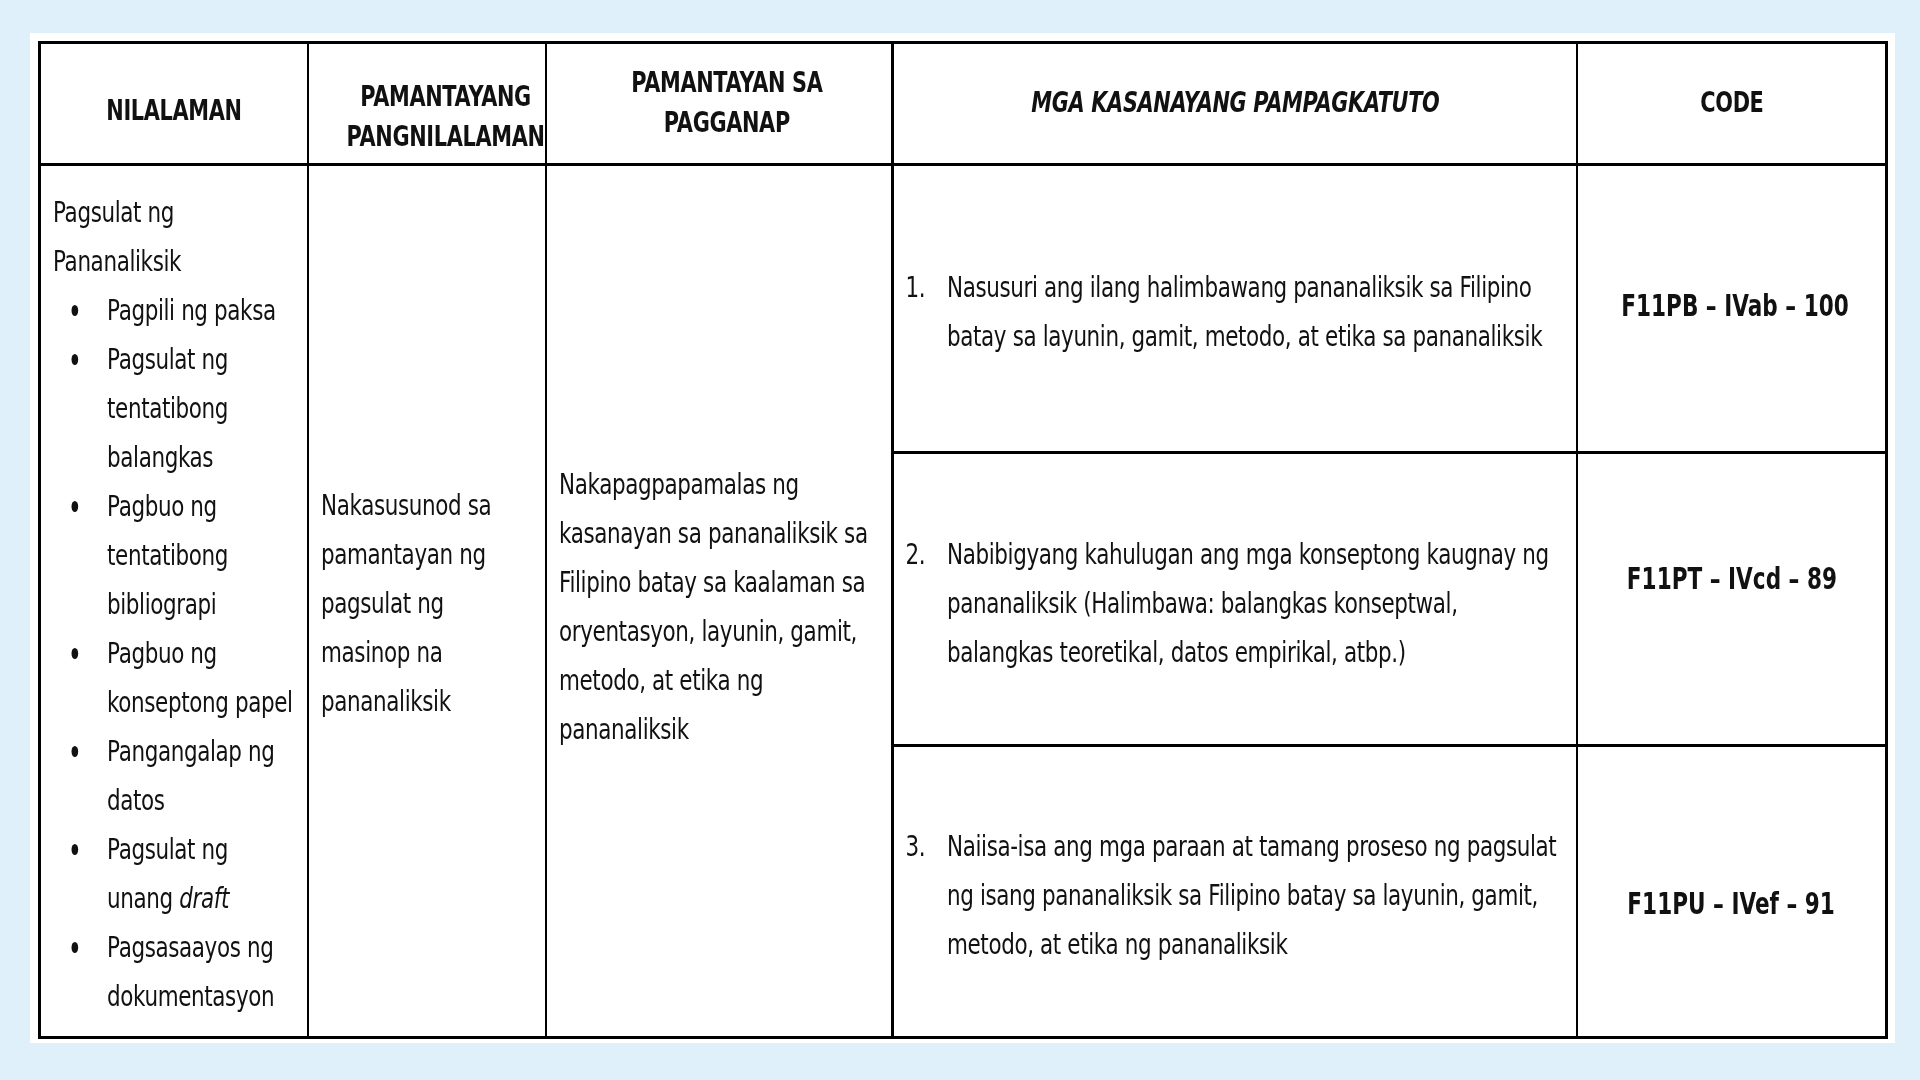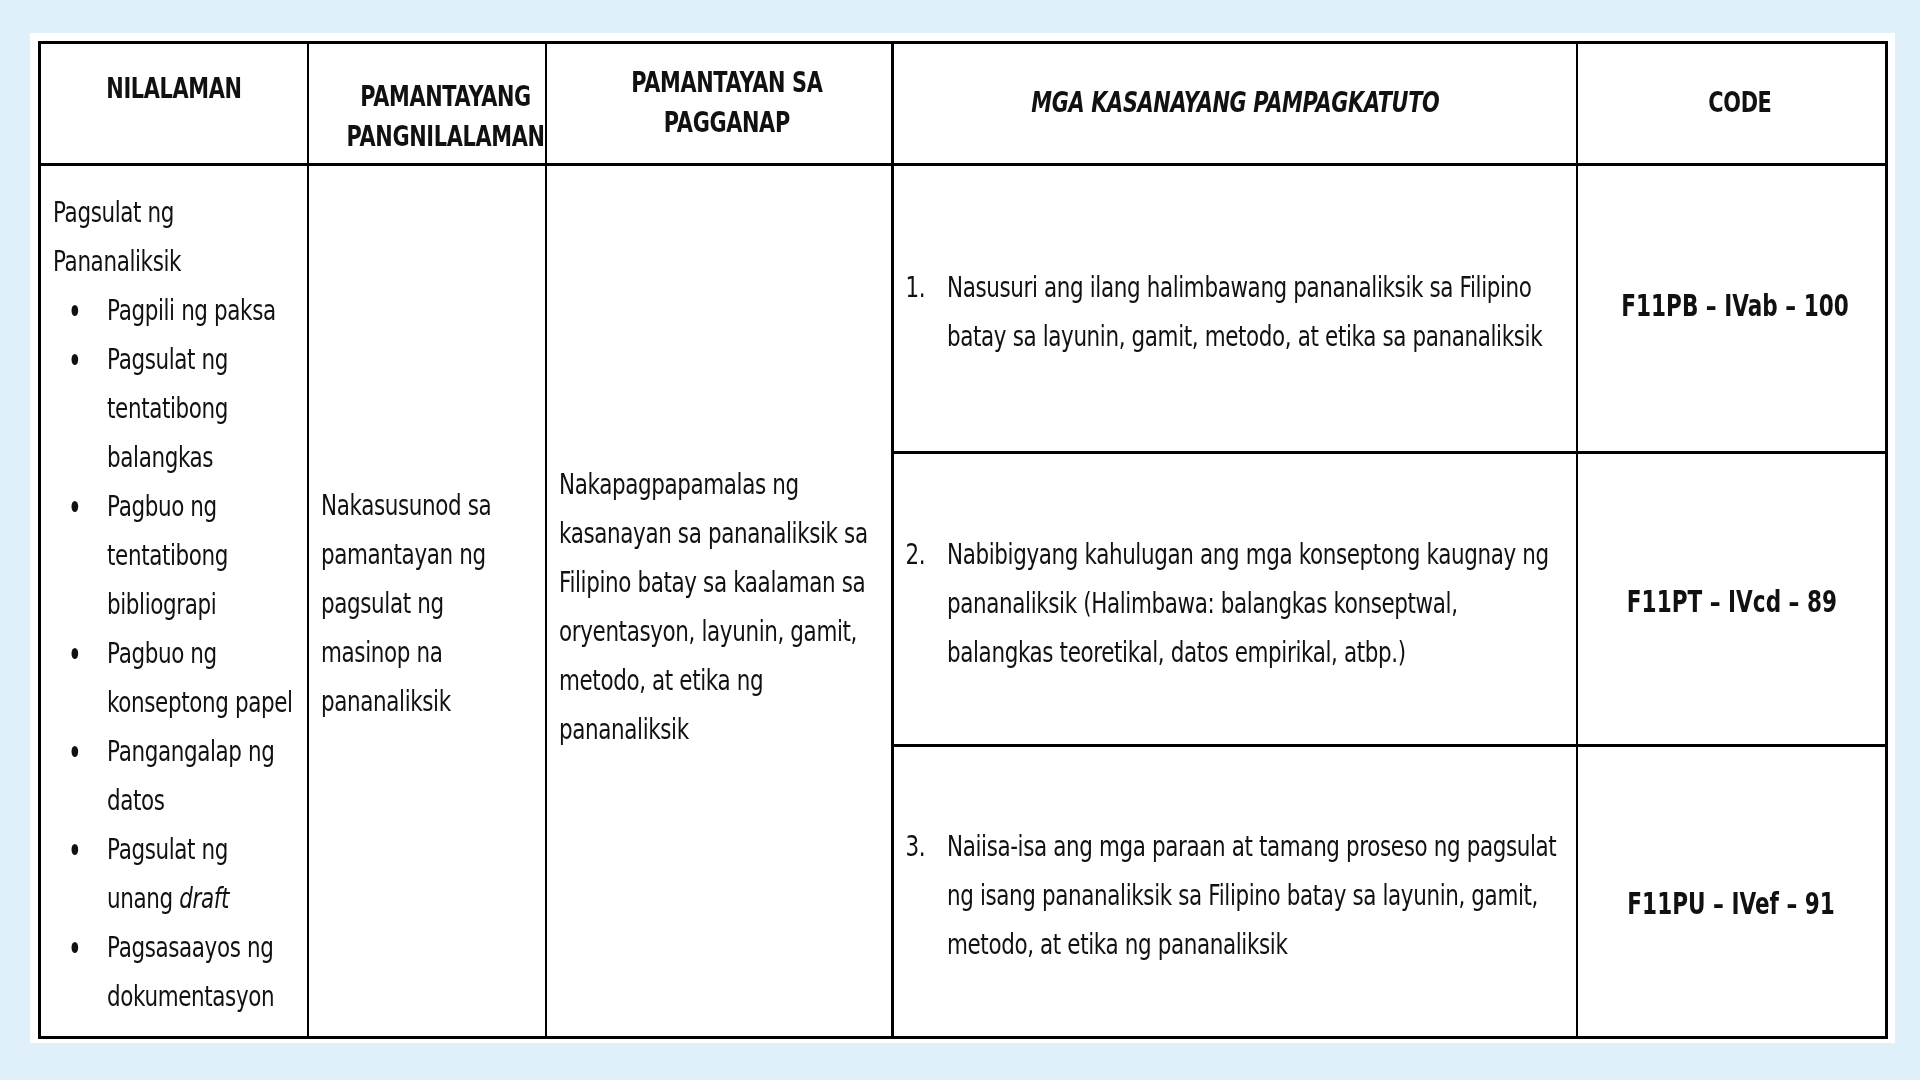--- a/index.html
+++ b/index.html
@@ -66,39 +66,39 @@
 
   <div class="grid-line" style="left:307px;top:41px;width:2px;height:998px;"></div>
   <div class="grid-line" style="left:545px;top:41px;width:2px;height:998px;"></div>
   <div class="grid-line" style="left:891px;top:41px;width:3px;height:998px;"></div>
   <div class="grid-line" style="left:1576px;top:41px;width:2px;height:998px;"></div>
 
   <div class="grid-line" style="left:891px;top:451px;width:997px;height:3px;"></div>
   <div class="grid-line" style="left:891px;top:744px;width:997px;height:3px;"></div>
 </div>
 
-<div class="hdr" style="left:39px;width:269px;top:68px;">
+<div class="hdr" style="left:39px;width:269px;top:90px;">
   <span class="hdr-inner"><span class="line">NILALAMAN</span></span>
 </div>
 <div class="hdr" style="left:308px;width:188px;top:76px;">
   <span class="hdr-inner">
     <span class="line">PAMANTAYANG</span>
     <span class="line">PANGNILALAMAN</span>
   </span>
 </div>
 <div class="hdr" style="left:546px;width:362px;top:62px;">
   <span class="hdr-inner">
     <span class="line">PAMANTAYAN SA</span>
     <span class="line">PAGGANAP</span>
   </span>
 </div>
 <div class="hdr" style="left:893px;width:684px;top:82px;font-style:italic;">
   <span class="hdr-inner"><span class="line">MGA KASANAYANG PAMPAGKATUTO</span></span>
 </div>
-<div class="hdr" style="left:1577px;width:309px;top:82px;padding-left:8px;">
+<div class="hdr" style="left:1577px;width:309px;top:82px;">
   <span class="hdr-inner"><span class="line">CODE</span></span>
 </div>
 
 <div class="txt" style="left:53px;top:188px;">
   <span class="line">Pagsulat ng</span>
   <span class="line">Pananaliksik</span>
   <div style="padding-left:73px;">
     <div class="bullet-item">
       <span class="bullet-dot"></span>
       <span class="line">Pagpili ng paksa</span>
@@ -169,18 +169,18 @@
 <div class="txt" style="left:947px;top:822px;">
   <span class="num">3.</span>
   <span class="line">Naiisa-isa ang mga paraan at tamang proseso ng pagsulat</span>
   <span class="line">ng isang pananaliksik sa Filipino batay sa layunin, gamit,</span>
   <span class="line">metodo, at etika ng pananaliksik</span>
 </div>
 
 <div class="code" style="top:288px;">
   <span>F11PB – IVab – 100</span>
 </div>
-<div class="code" style="top:584px;">
+<div class="code" style="top:561px;">
   <span>F11PT – IVcd – 89</span>
 </div>
 <div class="code" style="top:886px;">
   <span>F11PU – IVef – 91</span>
 </div>
 
 </body></html>

